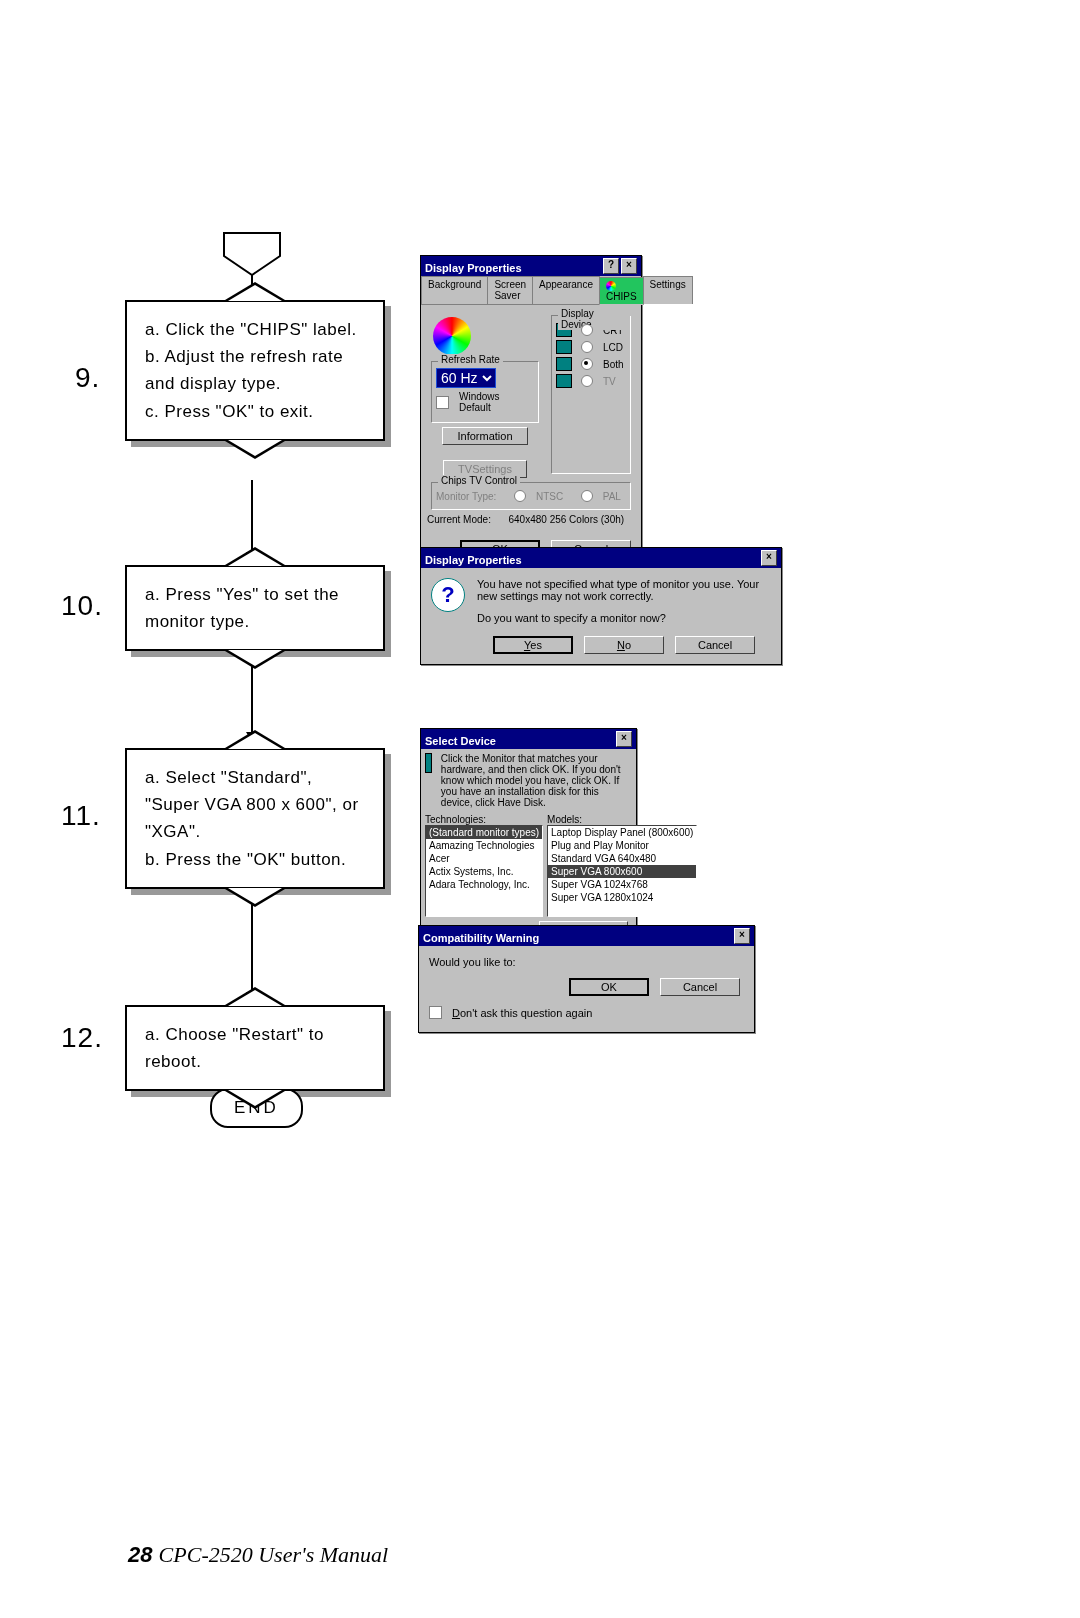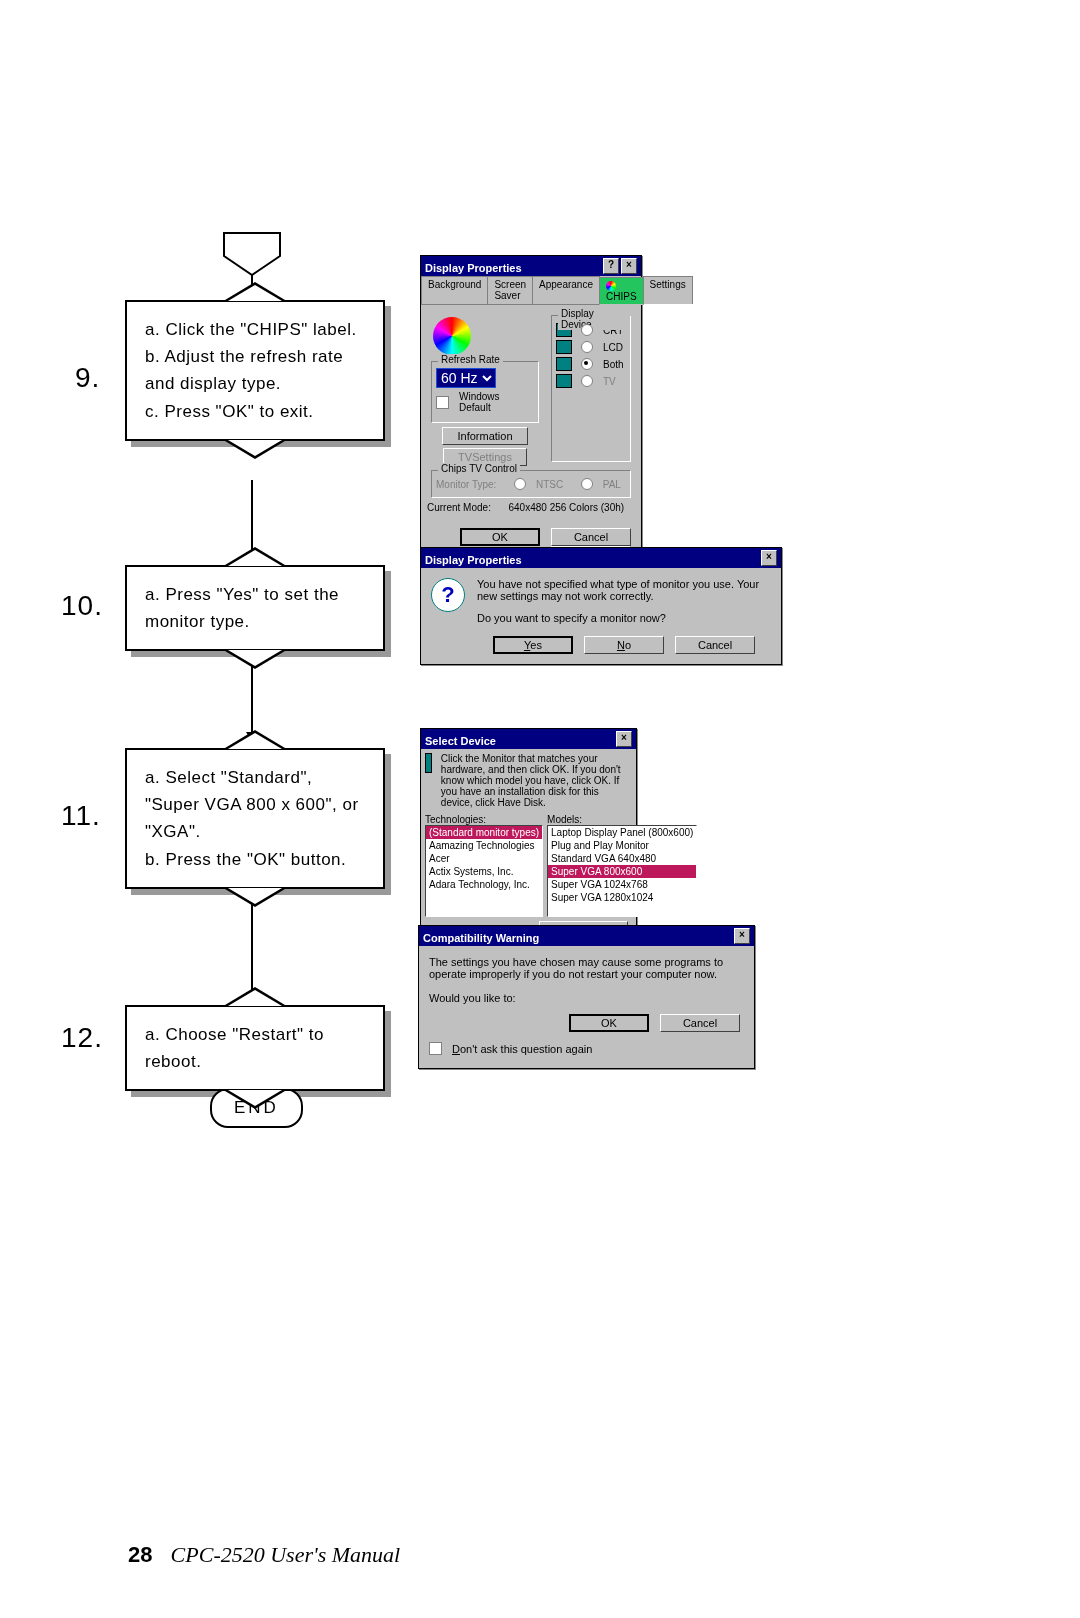--- a/index.html
+++ b/index.html
@@ -29,25 +29,25 @@
 .groupbox{border:1px solid #808080;border-right-color:#fff;border-bottom-color:#fff;padding:8px;margin:4px;position:relative}
 .groupbox .lbl{position:absolute;top:-8px;left:6px;background:#c0c0c0;padding:0 3px;font-size:10px}
 .tabrow{display:flex;gap:0;border-bottom:1px solid #808080;font-size:10px}
 .tab{padding:2px 6px;border:1px solid #808080;border-bottom:none;background:#c0c0c0;margin-right:-1px}
 .tab.active{background:#22c55e;border-bottom:1px solid #c0c0c0;position:relative;top:1px}
 .radio{display:inline-block;width:10px;height:10px;border:1px solid #808080;border-radius:50%;background:#fff;margin-right:4px;vertical-align:middle;position:relative}
 .radio.sel::after{content:"";position:absolute;left:2px;top:2px;width:4px;height:4px;background:#000;border-radius:50%}
 .chk{display:inline-block;width:11px;height:11px;border:1px solid #808080;background:#fff;margin-right:4px;vertical-align:middle}
 .listbox{background:#fff;border:1px solid #808080;border-right-color:#fff;border-bottom-color:#fff;border-top-color:#404040;border-left-color:#404040;height:90px;overflow:hidden;font-size:10px}
 .listbox .item{padding:1px 3px;white-space:nowrap}
-.listbox .item.sel{background:#be185d;color:#fff}
+.listbox .item.sel{background:#404040;color:#fff}
 .qicon{width:32px;height:32px;border:1px solid #008080;border-radius:50%;display:flex;align-items:center;justify-content:center;color:#0000c0;font-weight:bold;font-size:22px;background:#fff;flex-shrink:0}
 .colorwheel{width:38px;height:38px;border-radius:50%;background:conic-gradient(red,yellow,lime,cyan,blue,magenta,red);margin:6px}
 .footer{position:absolute;left:128px;bottom:50px;font-size:22px}
-.footer .pg{font-weight:bold;margin-right:12px}
+.footer .pg{font-weight:bold;font-style:italic;}
 .footer .ttl{font-style:italic;font-family:"Times New Roman",serif}
 .small{font-size:10px}
 .row{display:flex;align-items:center;gap:6px;margin:3px 0}
 .mon-icon{width:14px;height:12px;background:#008080;display:inline-block;margin-right:3px;vertical-align:middle;border:1px solid #000}
 select.win{font-size:14px;background:#fff;border:1px solid #1d4ed8}
 </style>
 </head>
 <body>
 
 <div class="page">
@@ -142,21 +142,21 @@
         <div style="flex:1">
           <div class="colorwheel"></div>
           <div class="groupbox" style="padding:6px 4px"><span class="lbl">Refresh Rate</span>
             <select class="win" style="background:#000080;color:#fff;width:60px"><option>60 Hz</option></select>
             <div class="row small">
                 <span class="chk"></span>
                 <span>Windows Default</span>
               </div>
           </div>
           <div style="text-align:center"><span class="btn">Information</span></div>
-          <div style="text-align:center;margin-top:3px"><span class="btn" style="color:#808080">TVSettings</span></div>
+          <div style="text-align:center;margin-top:15px"><span class="btn" style="color:#808080">TVSettings</span></div>
         </div>
         <div class="groupbox" style="width:70px;padding:4px">
             <span class="lbl">Display Device</span>
           <div class="row small">
               <span class="mon-icon"></span>
               <span class="radio"></span>
               <span>CRT</span>
             </div>
           <div class="row small">
               <span class="mon-icon"></span>
@@ -247,21 +247,20 @@
       </div>
     </div>
   </div>
 
   <div class="dlg" style="left:418px;top:925px;width:335px">
     <div class="titlebar">
         <span>Compatibility Warning</span>
         <span class="x">×</span>
       </div>
     <div class="dlg-inner">
-      <div style="margin-bottom:12px">The settings you have chosen may cause some programs to operate improperly if you do not restart your computer now.</div>
       <div style="margin-bottom:8px">Would you like to:</div>
       <div style="text-align:right;margin:10px 0">
         <span class="btn def">OK</span>
         <span class="btn">Cancel</span>
       </div>
       <div class="row">
           <span class="chk"></span>
           <span><u>D</u>on't ask this question again</span>
         </div>
     </div>

